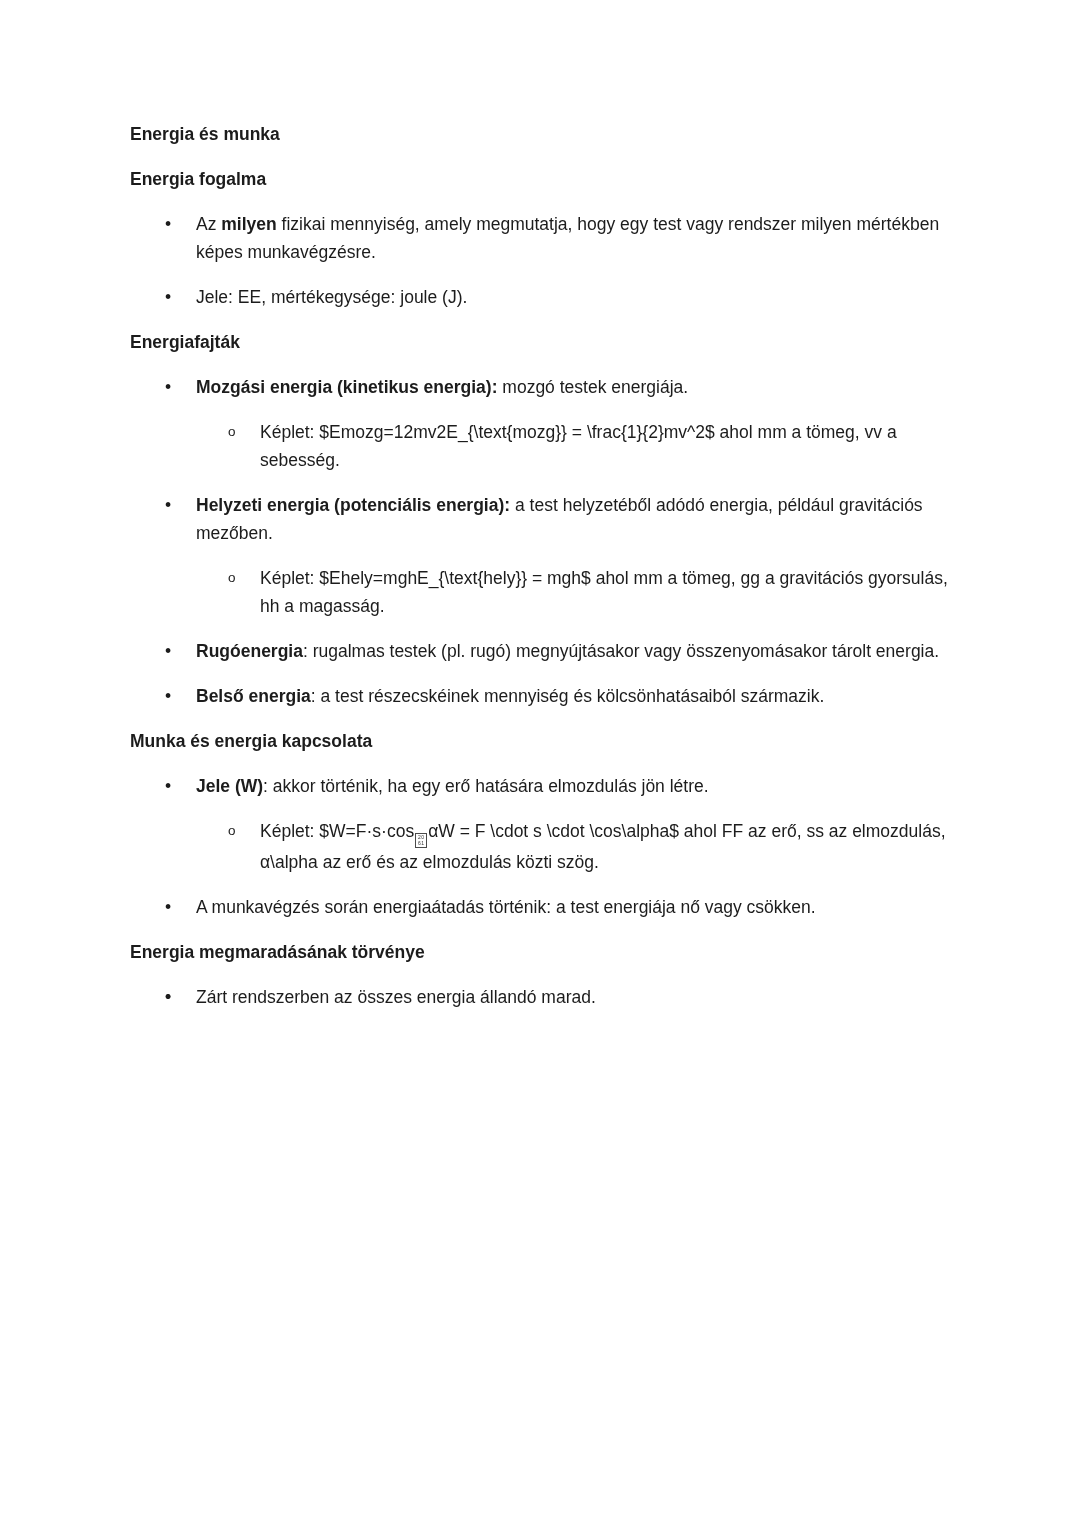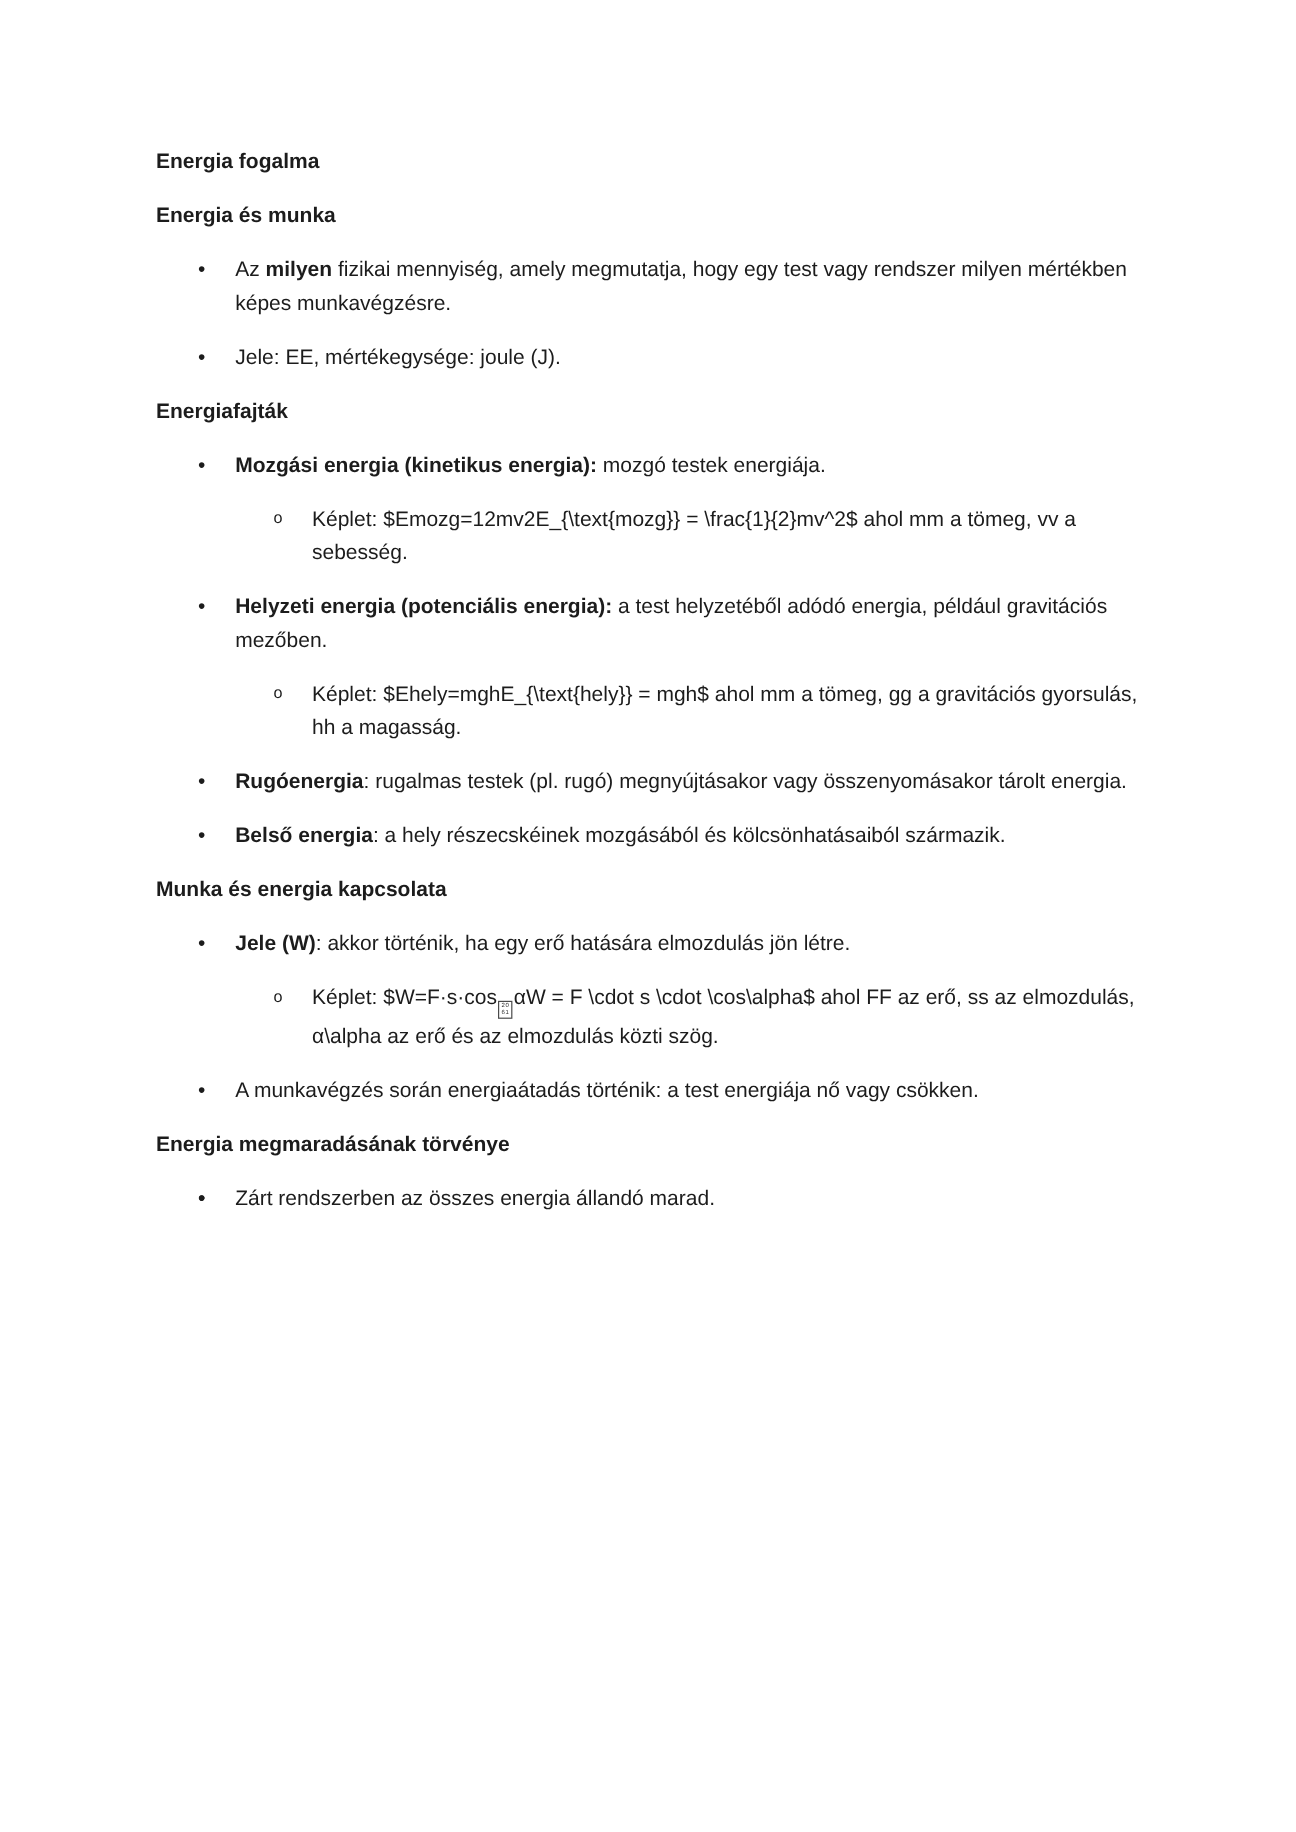--- a/index.html
+++ b/index.html
@@ -45,23 +45,23 @@
     line-height:5.5px;
     letter-spacing:0.5px;
     color:#333333;
   }
 </style>
 </head>
 <body>
 
 <div class="page">
 
+  <p class="hd">Energia és munka</p>
+
   <p class="hd">Energia fogalma</p>
-
-  <p class="hd">Energia és munka</p>
 
   <div class="li l1">
     <span class="marker">•</span>
     <span class="txt"><span>Az </span><strong>milyen</strong><span> fizikai mennyiség, amely megmutatja, hogy egy test vagy rendszer milyen mértékben képes munkavégzésre.</span></span>
   </div>
 
   <div class="li l1">
     <span class="marker">•</span>
     <span class="txt"><span>Jele: EE, mértékegysége: joule (J).</span></span>
   </div>
@@ -88,21 +88,21 @@
     <span class="txt"><span>Képlet: $Ehely=mghE_{\text{hely}} = mgh$ ahol mm a tömeg, gg a gravitációs gyorsulás, hh a magasság.</span></span>
   </div>
 
   <div class="li l1">
     <span class="marker">•</span>
     <span class="txt"><strong>Rugóenergia</strong><span>: rugalmas testek (pl. rugó) megnyújtásakor vagy összenyomásakor tárolt energia.</span></span>
   </div>
 
   <div class="li l1">
     <span class="marker">•</span>
-    <span class="txt"><strong>Belső energia</strong><span>: a hely részecskéinek mozgásából és kölcsönhatásaiból származik.</span></span>
+    <span class="txt"><strong>Belső energia</strong><span>: a test részecskéinek mennyiség és kölcsönhatásaiból származik.</span></span>
   </div>
 
   <p class="hd">Munka és energia kapcsolata</p>
 
   <div class="li l1">
     <span class="marker">•</span>
     <span class="txt"><strong>Jele (W)</strong><span>: akkor történik, ha egy erő hatására elmozdulás jön létre.</span></span>
   </div>
 
   <div class="li l2">

